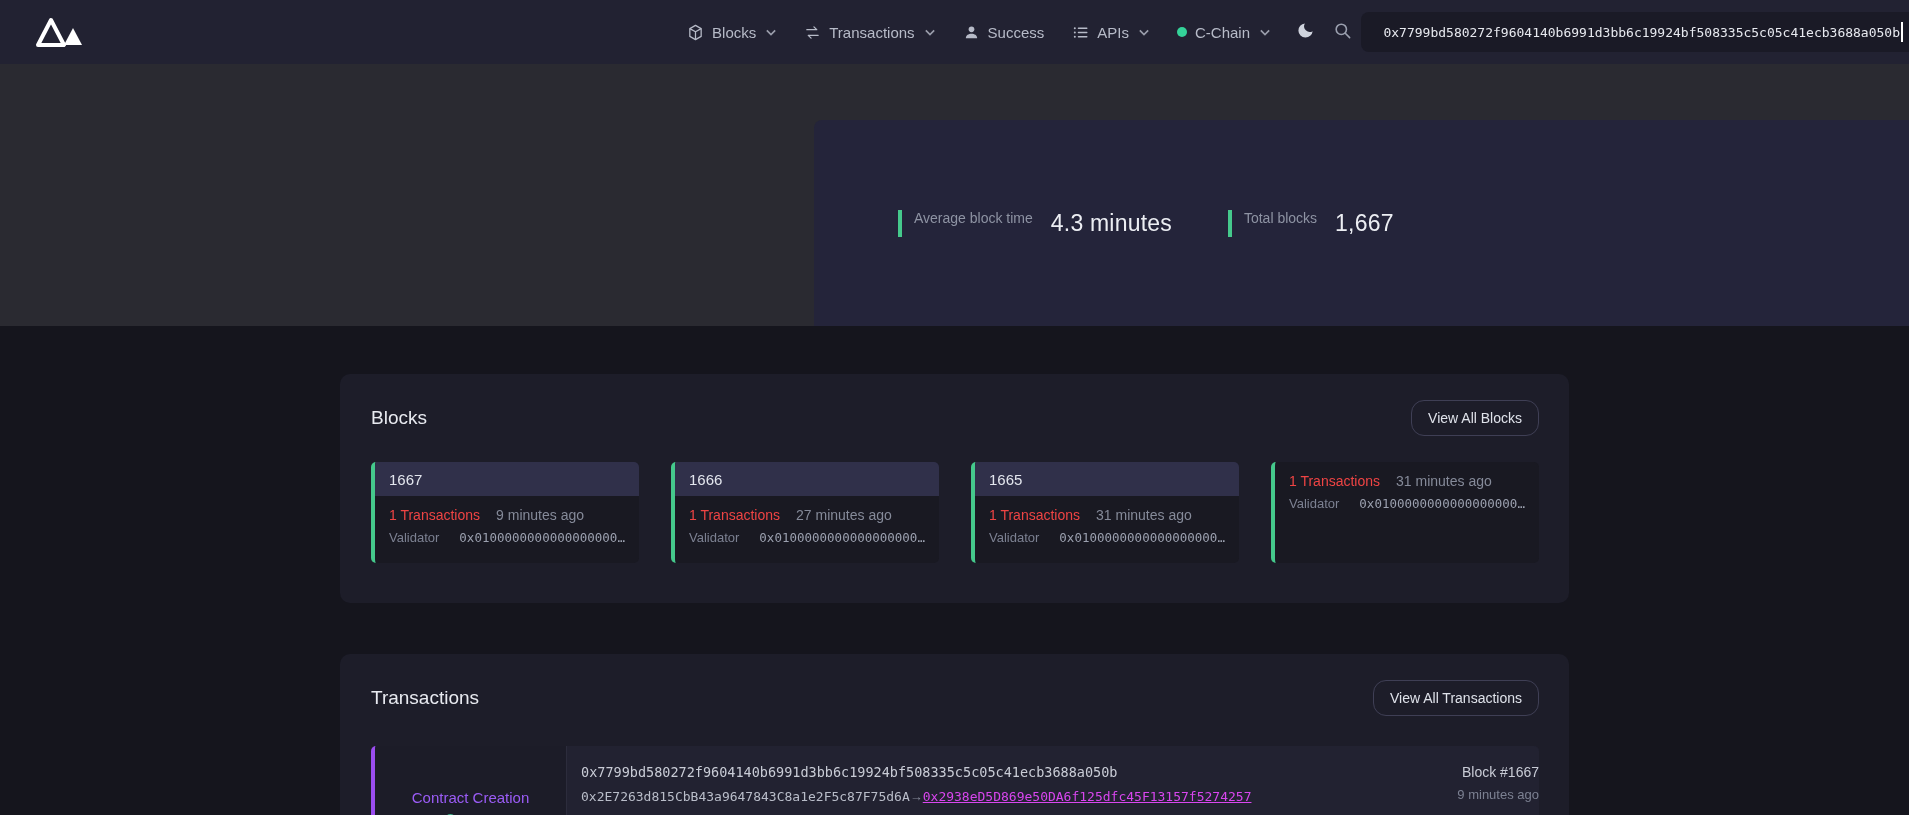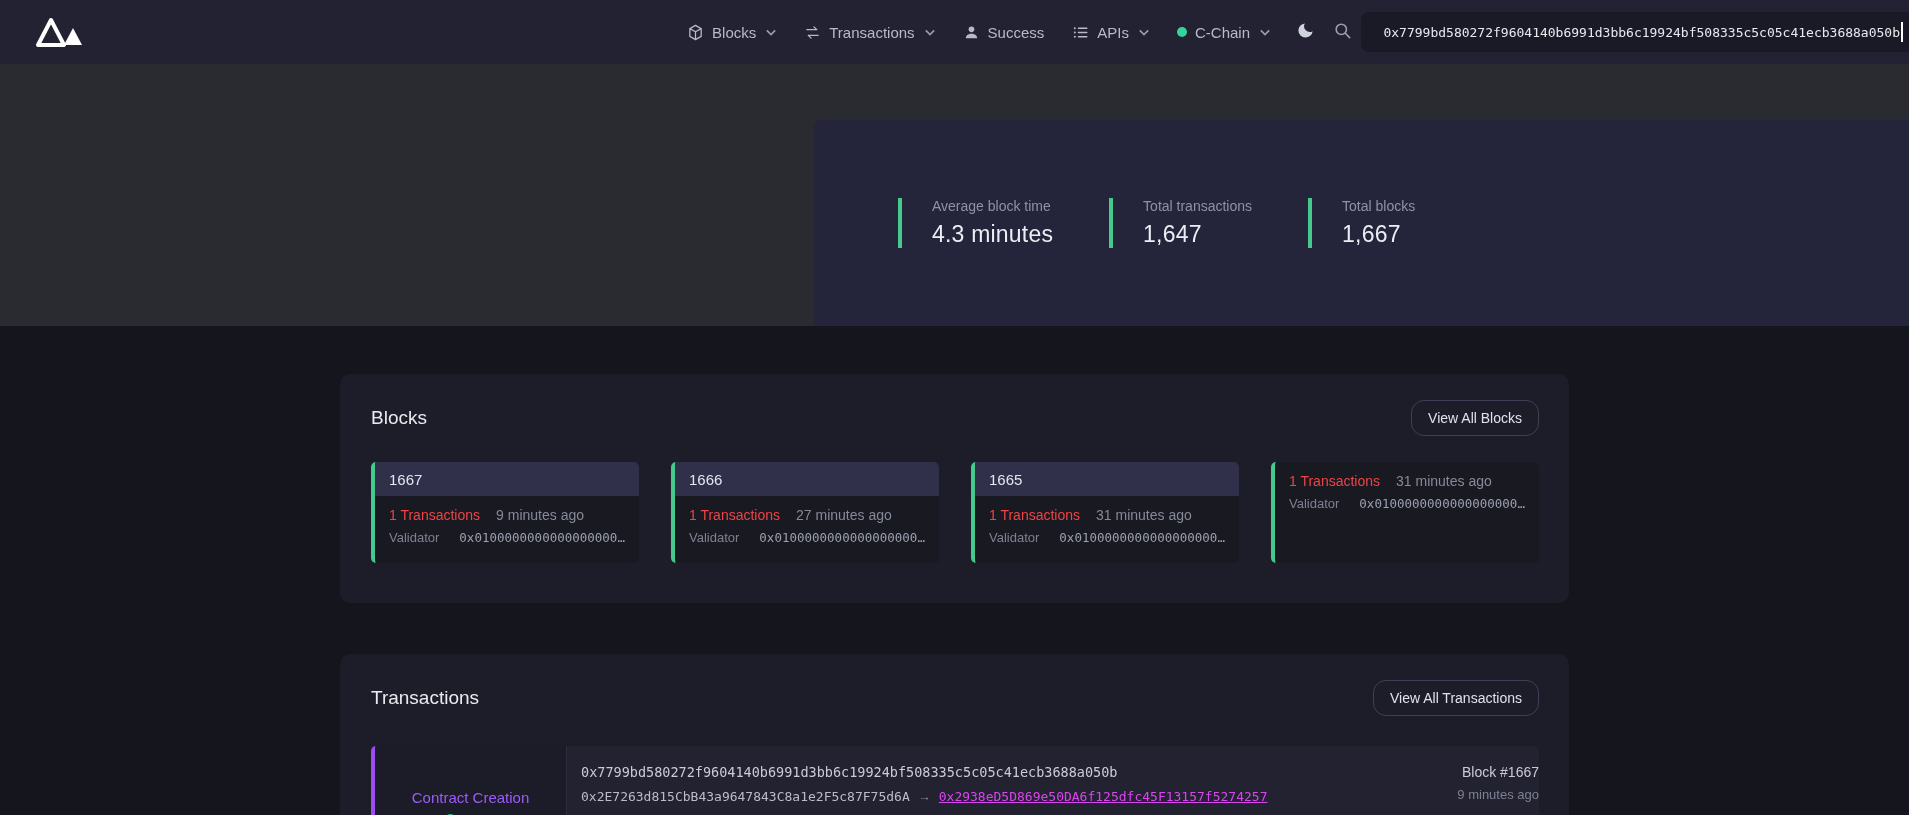--- a/index.html
+++ b/index.html
@@ -19,21 +19,21 @@
   .search-wrap { display:flex; align-items:center; gap:9px; margin-left:18px; flex:none; }
   .search-icon { color:#9ba0af; flex:none; }
   .search-field { width:548px; height:40px; background:#1a1a26; border-radius:8px 0 0 8px; display:flex; align-items:center; justify-content:flex-end; overflow:hidden; padding:0 6px 0 12px; }
   .search-text { flex:none; color:#e7e9ef; font-family:"DejaVu Sans Mono", monospace; font-size:13px; white-space:nowrap; }
   .caret { flex:none; width:2px; height:20px; background:#ffffff; margin-left:1px; animation:blink 1.1s step-end infinite; }
   @keyframes blink { 50% { opacity:0; } }
 
   
   .hero { position:relative; height:262px; background:#2a2a31; }
   .stats-panel { position:absolute; right:0; top:56px; bottom:0; width:1095px; background:#24243a; border-radius:8px 0 0 0; display:flex; align-items:center; gap:56px; padding-left:84px; }
-  .stat { border-left:4px solid #45c98c; padding-left:30px; display:flex; flex-direction:column; gap:7px; }
+  .stat { border-left:4px solid #45c98c; padding-left:12px; display:flex; gap:18px; }
   .stat-label { color:#8e93a3; font-size:14px; }
   .stat-value { color:#eceef3; font-size:23px; letter-spacing:.2px; }
 
   
   .card { width:1229px; margin:0 auto; background:#1d1d29; border-radius:10px; padding:26px 30px 0 31px; }
   .blocks-card { margin-top:48px; height:229px; }
   .tx-card { margin-top:51px; height:280px; }
   .card-head { display:flex; align-items:center; justify-content:space-between; }
   .card-title { color:#e8eaf0; font-size:19px; font-weight:400; }
   .view-all-btn { background:transparent; border:1px solid #3f3f55; border-radius:13px; color:#dfe2ea; font-size:14px; font-family:"Liberation Sans", sans-serif; padding:9px 16px; cursor:pointer; }
@@ -51,21 +51,21 @@
   .validator-label { color:#7c8192; flex:none; }
   .validator-addr { color:#9ba0af; font-family:"DejaVu Sans Mono", monospace; font-size:12.5px; flex:1; min-width:0; white-space:nowrap; overflow:hidden; text-overflow:ellipsis; }
 
   
   .tx-row { display:flex; margin-top:30px; background:#222231; border-left:4px solid #9b4df0; border-radius:5px; height:122px; overflow:hidden; cursor:pointer; }
   .tx-type-cell { width:192px; flex:none; background:#1c1c28; border-right:1px solid #2c2c3c; display:flex; flex-direction:column; align-items:center; justify-content:center; gap:5px; }
   .tx-type { color:#9b5cf6; font-size:15px; }
   .tx-status { color:#3fb68b; font-size:13px; }
   .tx-mid { flex:1; min-width:0; padding:18px 0 0 14px; }
   .tx-hash { color:#c9ccd6; font-family:"DejaVu Sans Mono", monospace; font-size:13.5px; white-space:nowrap; }
-  .tx-addresses { display:flex; align-items:center; gap:8px; margin-top:9px; font-family:"DejaVu Sans Mono", monospace; font-size:13px; color:#b9bdc9; white-space:nowrap; }
+  .tx-addresses { display:flex; align-items:center; margin-top:9px; font-family:"DejaVu Sans Mono", monospace; font-size:13px; color:#b9bdc9; white-space:nowrap; }
   .tx-arrow { color:#858a99; font-family:"Liberation Sans", sans-serif; }
   .tx-to { text-decoration:underline; color:#d946ef; }
   .tx-amount-line { display:flex; align-items:baseline; gap:8px; margin-top:10px; }
   .tx-amount { color:#d6d9e0; font-size:14px; font-weight:700; }
   .tx-right { flex:none; width:200px; padding:18px 0 0 0; text-align:right; }
   .tx-block { color:#c9ccd6; font-size:14px; }
   .tx-age { color:#7c8192; font-size:13px; margin-top:7px; }
 </style>
 </head>
 <body>
@@ -170,24 +170,20 @@
     </div>
   </header>
 
   <section class="hero">
     <div class="stats-panel">
       <div class="stat">
         <span class="stat-label">Average block time</span>
         <span class="stat-value">4.3 minutes</span>
       </div>
       <div class="stat">
-        <span class="stat-label">Total transactions</span>
-        <span class="stat-value">1,647</span>
-      </div>
-      <div class="stat">
         <span class="stat-label">Total blocks</span>
         <span class="stat-value">1,667</span>
       </div>
     </div>
   </section>
 
   <section class="card blocks-card">
     <div class="card-head">
       <h2 class="card-title">Blocks</h2>
       <button class="view-all-btn">View All Blocks</button>

